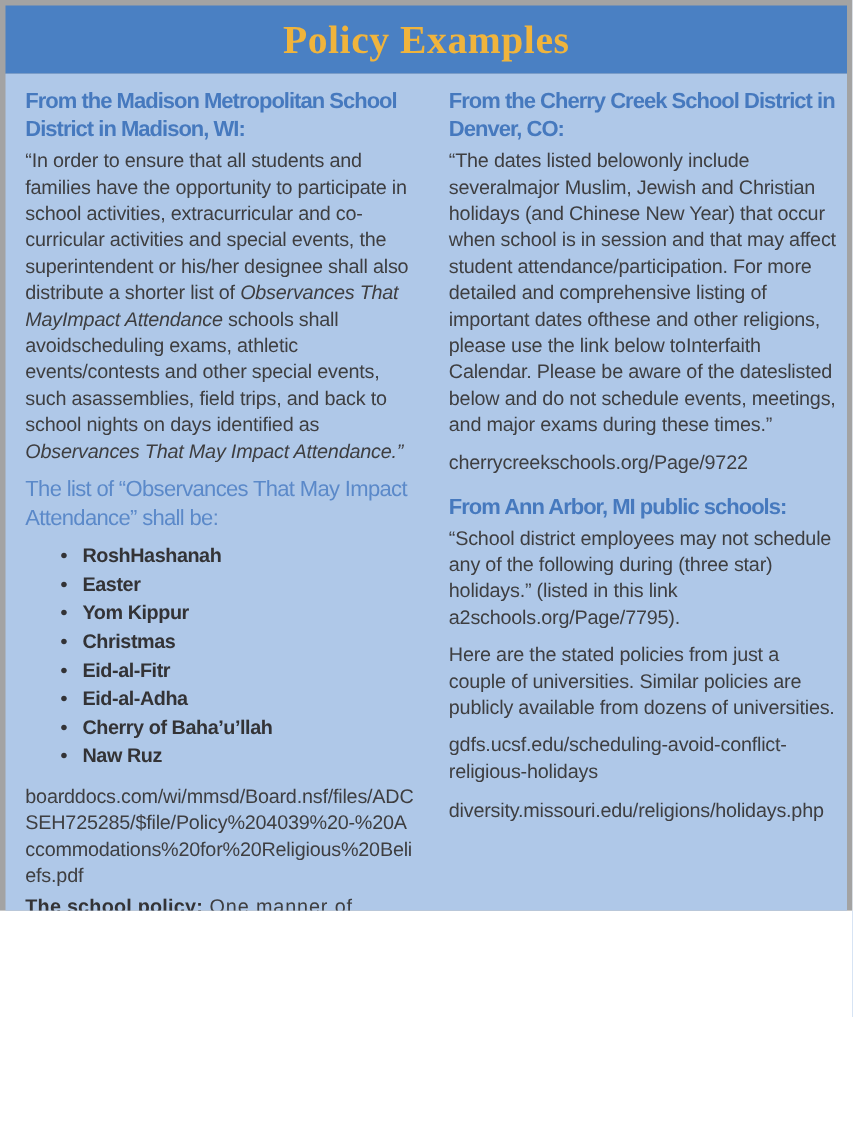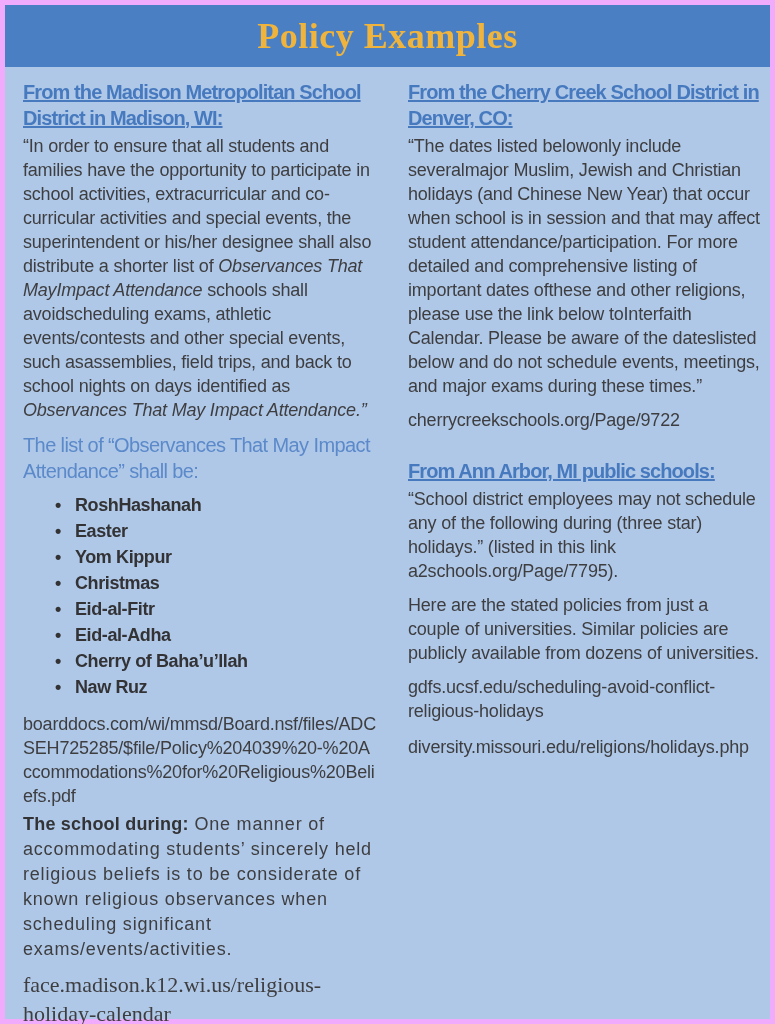--- a/index.html
+++ b/index.html
@@ -7,22 +7,22 @@
     --page-bg:#afc8e8;
     --heading:#4679be;
     --subheading:#5b89c9;
     --title-gold:#f0b43c;
     --text:#3e3e40;
     --bullet-text:#333336;
   }
   *{margin:0;padding:0;box-sizing:border-box;}
   html,body{background:#ffffff;}
   .page{
-    width:775px;height:1024px;
-    background:#f0abfc;
+    width:775px;height:828px;
+    background:#a3a3a3;
     padding:5px;
     overflow:hidden;
     font-family:"Liberation Sans", sans-serif;
   }
   .banner{
     height:62px;
     background:var(--banner);
     display:flex;align-items:center;justify-content:center;
   }
   .banner h1{
@@ -43,21 +43,20 @@
     width:355px;
     flex:0 0 355px;
   }
   .heading{
     font-size:20px;
     line-height:26px;
     font-weight:bold;
     letter-spacing:-0.9px;
     color:var(--heading);
     margin:0 0 3px 0;
-    text-decoration:underline;
   }
   .subheading{
     font-size:20px;
     line-height:26px;
     font-weight:normal;
     letter-spacing:-0.6px;
     color:var(--subheading);
     margin:10px 0 8px 0;
   }
   .body{
@@ -102,21 +101,21 @@
     overflow-wrap:break-word;
     margin-bottom:12px;
   }
   .serif-url{
     font-family:"Liberation Serif", serif;
     font-size:22px;
     line-height:29px;
     color:var(--text);
     margin-top:4px;
   }
-  .mt{margin-top:26px;}
+  .mt{margin-top:16px;}
 </style>
 </head>
 <body>
 
 <div class="page">
 
   <header class="banner">
     <h1>Policy Examples</h1>
   </header>
 
@@ -136,21 +135,21 @@
         <li>Yom Kippur</li>
         <li>Christmas</li>
         <li>Eid-al-Fitr</li>
         <li>Eid-al-Adha</li>
         <li>Cherry of Baha’u’llah</li>
         <li>Naw Ruz</li>
       </ul>
 
       <p class="body url">boarddocs.com/wi/mmsd/Board.nsf/files/ADCSEH725285/$file/Policy%204039%20-%20Accommodations%20for%20Religious%20Beliefs.pdf</p>
 
-      <p class="body tracked"><strong>The school during:</strong><span> One manner of accommodating students’ sincerely held religious beliefs is to be considerate of known religious observances when scheduling significant exams/events/activities.</span></p>
+      <p class="body tracked"><strong>The school policy:</strong><span> One manner of accommodating students’ sincerely held religious beliefs is to be considerate of known religious observances when scheduling significant exams/events/activities.</span></p>
 
       <p class="serif-url">face.madison.k12.wi.us/religious-holiday-calendar</p>
 
     </section>
 
     <section class="col">
 
       <h2 class="heading">From the Cherry Creek School District in Denver, CO:</h2>
 
       <p class="body">“The dates listed belowonly include severalmajor Muslim, Jewish and Christian holidays (and Chinese New Year) that occur when school is in session and that may affect student attendance/participation. For more detailed and comprehensive listing of important dates ofthese and other religions, please use the link below toInterfaith Calendar. Please be aware of the dateslisted below and do not schedule events, meetings, and major exams during these times.”</p>

